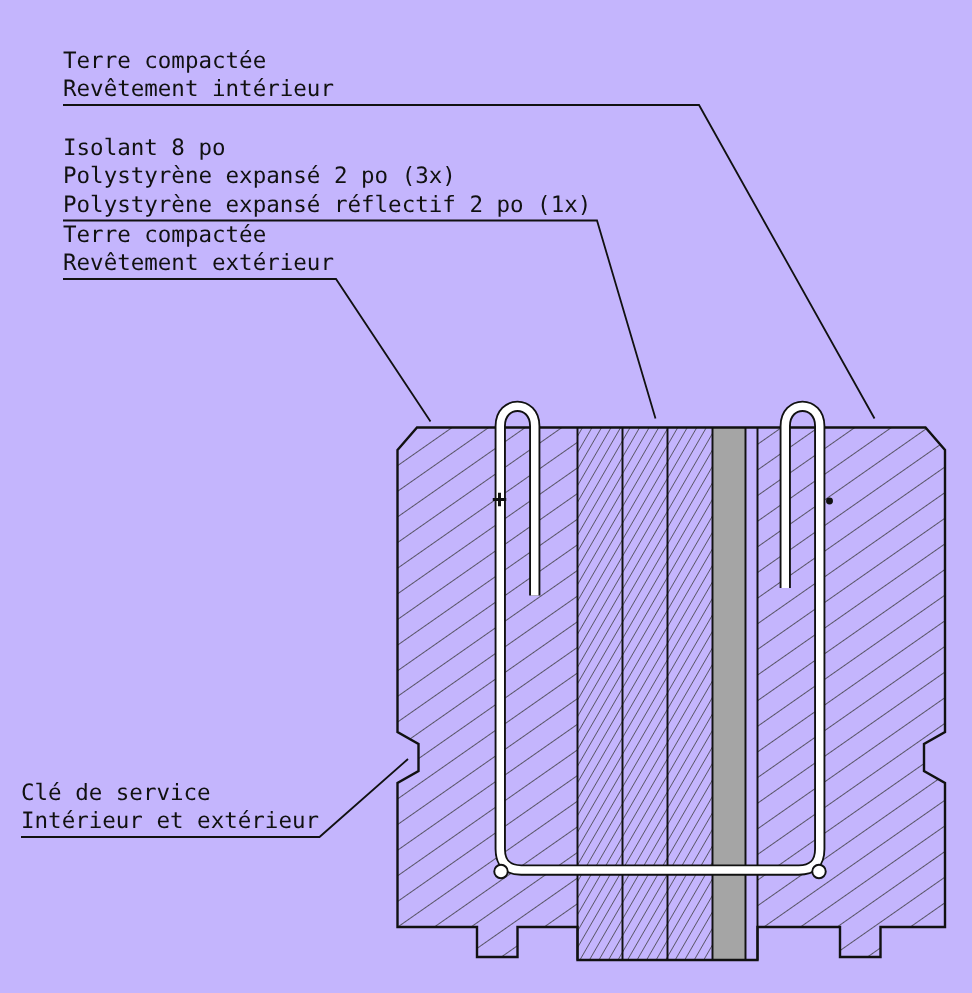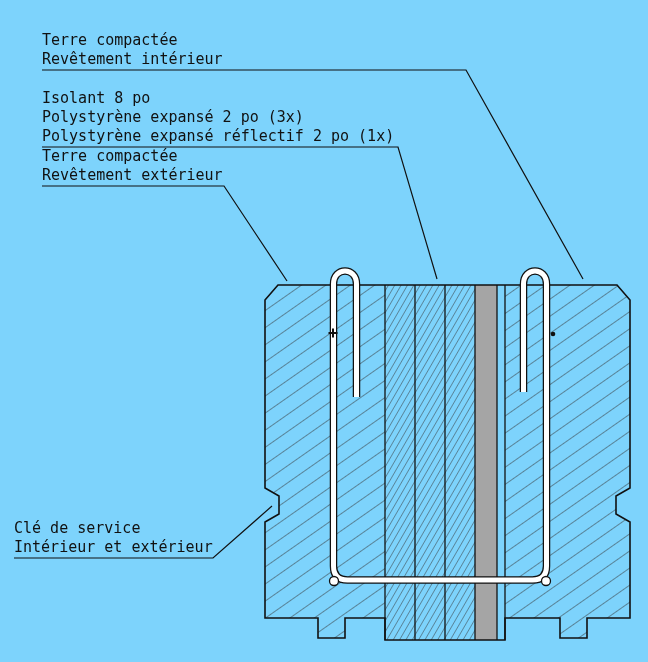--- a/index.html
+++ b/index.html
@@ -7,21 +7,21 @@
     padding: 0;
     background: #ffffff;
     width: 648px;
     height: 662px;
     overflow: hidden;
   }
   .drawing-wrap {
     position: relative;
     width: 648px;
     height: 662px;
-    background: #7dd3fc;
+    background: #c4b5fd;
   }
   svg { display: block; }
   text.cad-label {
     font-family: "DejaVu Sans Mono", "Liberation Mono", monospace;
     font-size: 15px;
     fill: #111111;
     letter-spacing: 0px;
   }
 </style>
 </head>

